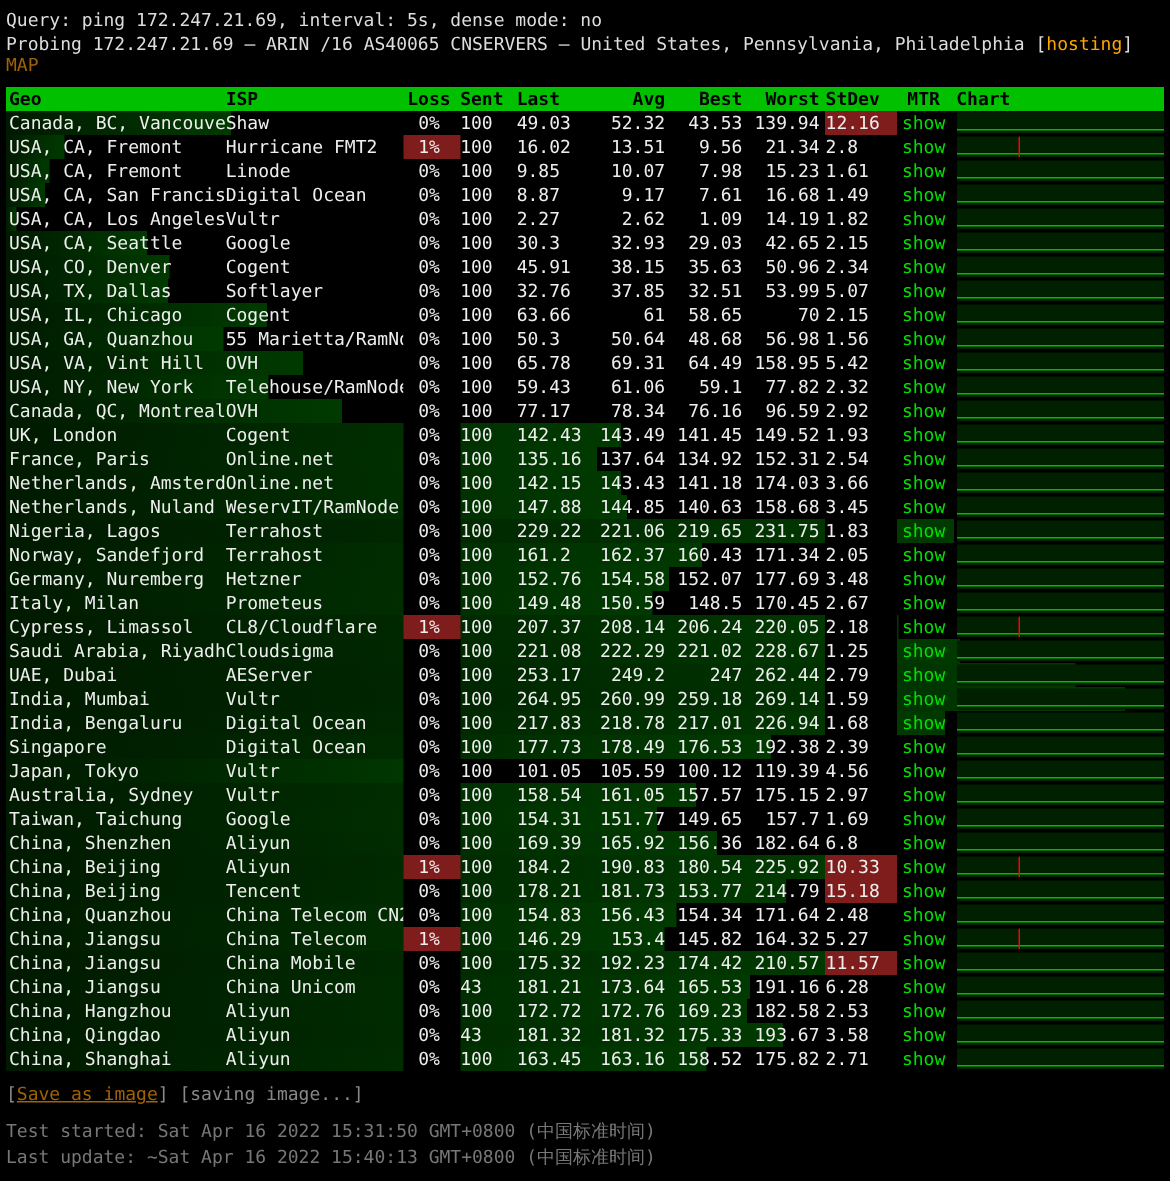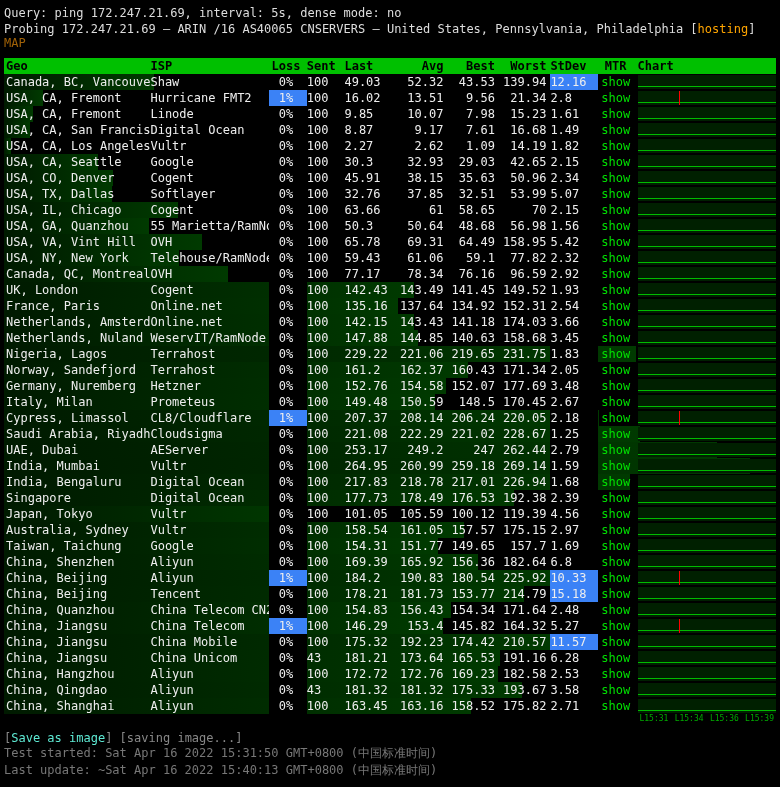--- a/index.html
+++ b/index.html
@@ -18,28 +18,28 @@
 .c-last{width:52px;text-align:left;padding-right:4px}
 .c-avg{width:52px;text-align:right;padding-right:4px}
 .c-best{width:52px;text-align:right;padding-right:4px}
 .c-worst{width:52px;text-align:right;padding-right:4px}
 .c-stdev{width:48px;text-align:left;padding-right:4px}
 .c-mtr{width:36px;text-align:center}
 .c-chart{width:144px;padding-left:4px}
 .row{display:flex;height:16px;line-height:16px;color:#eee;position:relative}
 .row .c-mtr{color:#00e000}
 .l0{background:#000}
-.l1{background:#3b82f6}
+.l1{background:#7f1d1d}
 .pctbg{position:absolute;left:0;top:0;bottom:0;z-index:0}
 .cell{position:relative;z-index:1}
 .chart{background:#002000;height:14px;margin-top:1px;position:relative;overflow:hidden}
 .chart::before{content:"";position:absolute;left:0;right:0;bottom:2px;height:1px;background:#00ff00;opacity:.7}
 .chart.loss::after{content:"";position:absolute;left:30%;width:1px;top:0;bottom:0;background:#ff0000}
 .footer{margin-top:8px;color:#888}
-.footer .saveimg{color:#5eead4;}
+.footer .saveimg{color:#a16207;text-decoration:underline}
 .footer .report{float:right;color:#888}
 .wm{position:absolute;left:230px;top:275px;font-family:Georgia,serif;font-size:40px;font-weight:bold;color:#e00000;font-style:italic;z-index:5;pointer-events:none;letter-spacing:-1px}
 .tbl{position:relative}
 .axis{display:flex;justify-content:space-between;font-size:8px;color:#0a0;padding-left:2px;padding-right:2px}
 </style>
 </head>
 <body>
 
 <div class="query">Query: ping 172.247.21.69, interval: 5s, dense mode: no</div>
 <div class="probe">
@@ -695,32 +695,21 @@
         <span class="cell c-avg">163.16</span>
         <span class="cell c-best">158.52</span>
         <span class="cell c-worst">175.82</span>
         <span class="cell c-stdev l0">2.71</span>
         <span class="cell c-mtr">show</span>
         <span class="cell c-chart">
           <div class="chart"></div>
         </span>
       </div>
     </div>
-<div style="display:flex">
-  <span style="width:636px"></span>
-  <span class="c-chart">
-    <span class="axis">
-      <span>L15:31</span>
-      <span>L15:34</span>
-      <span>L15:36</span>
-      <span>L15:39</span>
-    </span>
-  </span>
-</div>
 </div>
 
 <div class="footer">
   <div>
     [<span class="saveimg">Save as image</span>] <span>[saving image...]</span>
   </div>
-  <div style="color:#777">Test started: Sat Apr 16 2022 15:31:50 GMT+0800 (中国标准时间)</div>
+  <div style="margin-top:10px;color:#777">Test started: Sat Apr 16 2022 15:31:50 GMT+0800 (中国标准时间)</div>
   <div style="color:#777">Last update: ~Sat Apr 16 2022 15:40:13 GMT+0800 (中国标准时间)</div>
 </div>
 
 </body></html>

